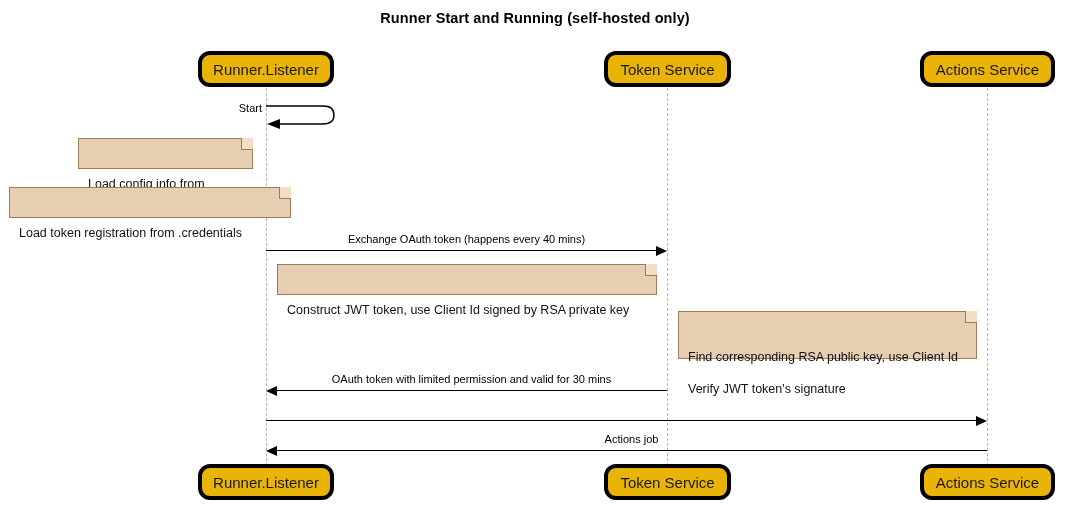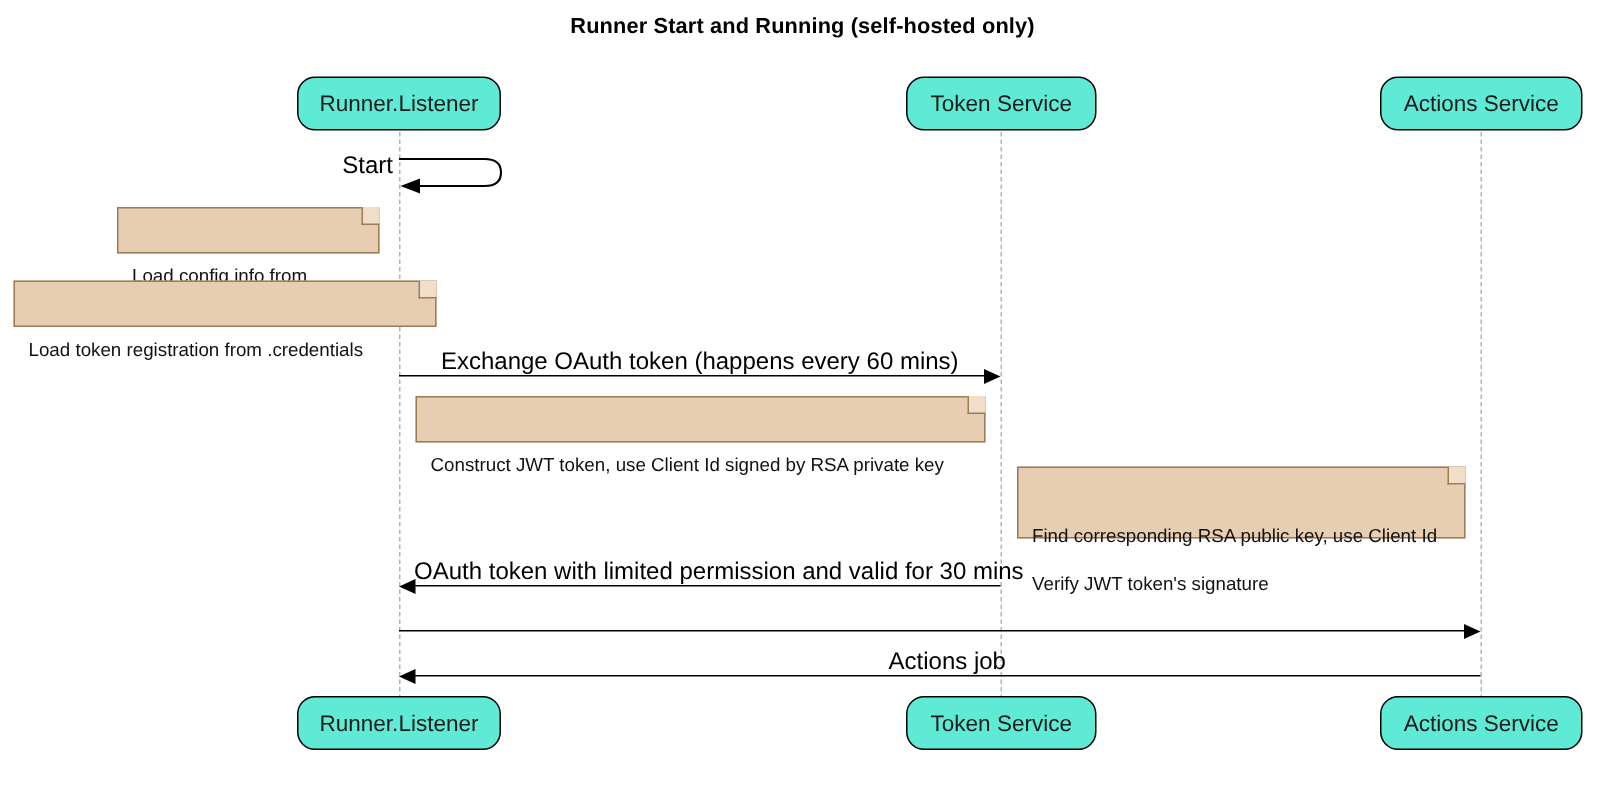--- a/index.html
+++ b/index.html
@@ -37,22 +37,22 @@
   
   .lifeline {
     position: absolute;
     width: 0;
     border-left: 1px dashed #b4b4b4;
   }
   
   .participant {
     position: absolute;
     box-sizing: border-box;
-    background: #5eead4;
-    border: 1px solid #000000;
+    background: #eab308;
+    border: 4px solid #000000;
     border-radius: 12px;
     display: flex;
     align-items: center;
     justify-content: center;
     font-size: 15px;
     color: #1a1a1a;
     white-space: nowrap;
   }
   
   .note {
@@ -95,21 +95,21 @@
     right: -10px;
   }
   .arrowhead.left {
     border-top: 5px solid transparent;
     border-bottom: 5px solid transparent;
     border-right: 11px solid #000000;
     left: -10px;
   }
   .msg-label {
     position: absolute;
-    font-size: 16px;
+    font-size: 11px;
     color: #000000;
     white-space: nowrap;
     text-align: center;
   }
   
   .selfmsg {
     position: absolute;
   }
   .selfmsg svg {
     display: block;
@@ -148,21 +148,21 @@
   <div class="note" style="left:78px; top:138px; width:175px; height:31px;">
     <span class="fold"></span>
     <span>Load config info from .runner</span>
   </div>
 
   <div class="note" style="left:9px; top:187px; width:282px; height:31px;">
     <span class="fold"></span>
     <span>Load token registration from .credentials</span>
   </div>
 
-  <div class="msg-label" style="left:266px; top:233px; width:401px;">Exchange OAuth token (happens every 60 mins)</div>
+  <div class="msg-label" style="left:266px; top:233px; width:401px;">Exchange OAuth token (happens every 40 mins)</div>
   <div class="msg" style="left:266px; top:250px; width:391px;">
     <span class="arrowhead right"></span>
   </div>
 
   <div class="note" style="left:678px; top:311px; width:299px; height:48px;">
     <span class="fold"></span>
     <div>Find corresponding RSA public key, use Client Id</div>
     <div>Verify JWT token's signature</div>
   </div>
 

